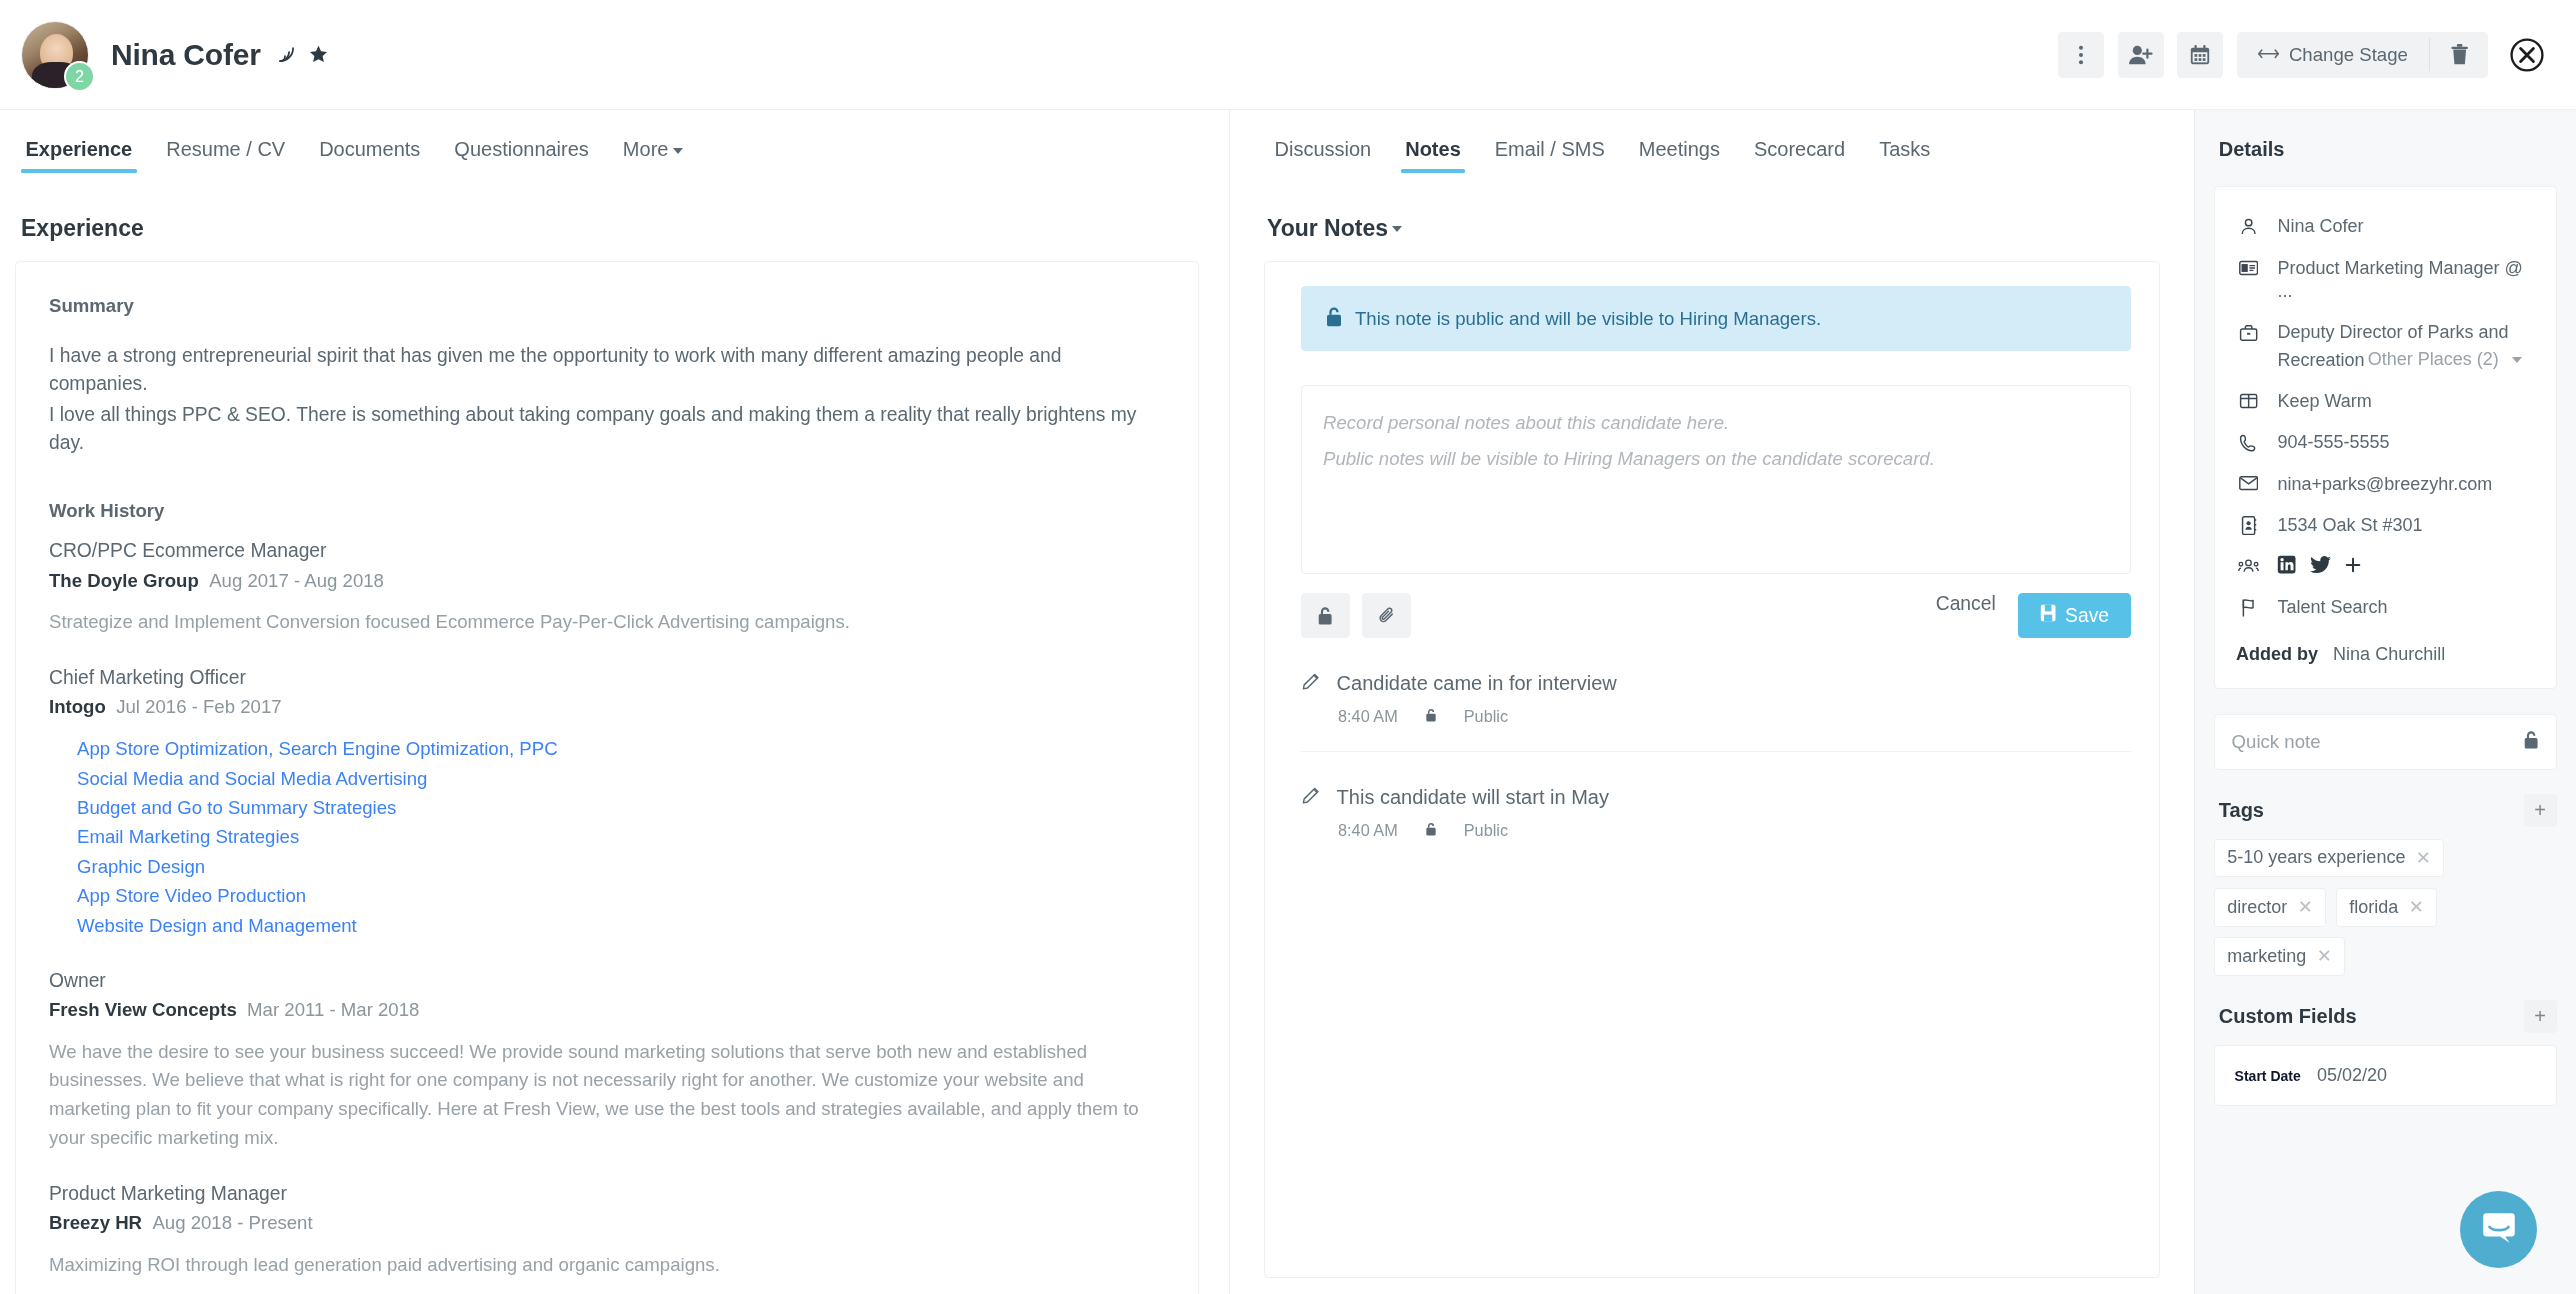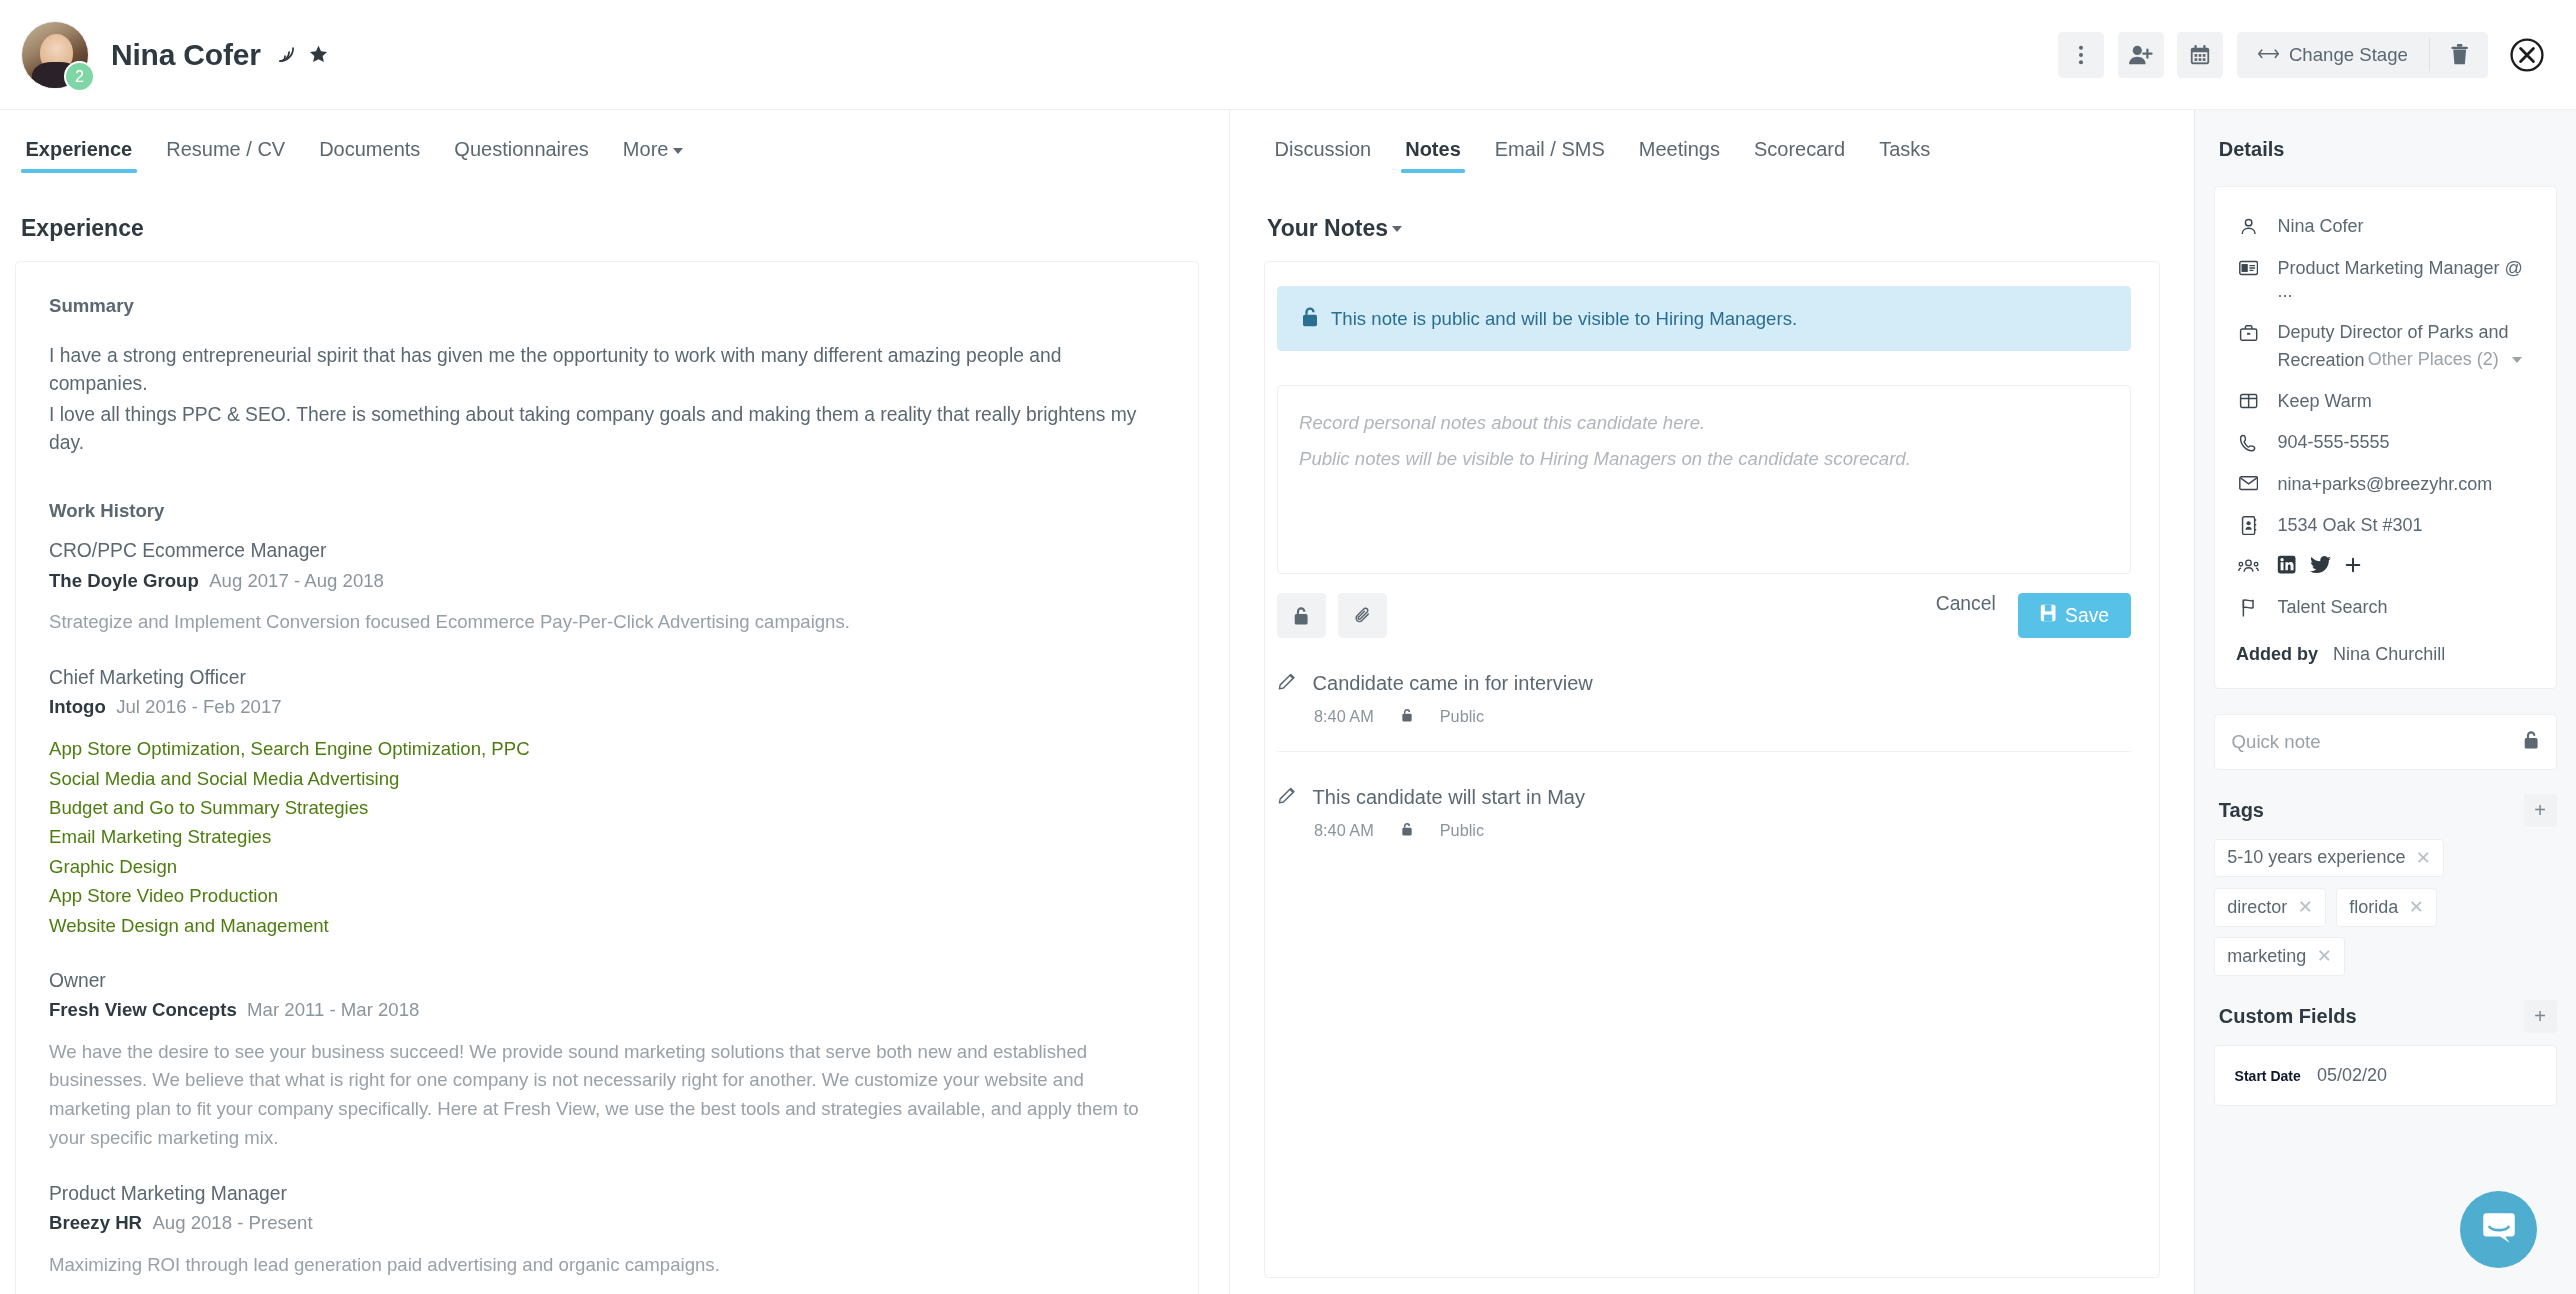--- a/index.html
+++ b/index.html
@@ -96,25 +96,25 @@
   .p-body { font-size:19.3px; color:#5b6872; line-height:1.45; font-weight:300; }
   .p-body + .p-body { margin-top:3px; }
 
   .wh-title { font-size:18.6px; font-weight:700; color:#5b6872; margin:43px 0 18px 0; }
   .job-role { font-size:19.3px; color:#5b6872; margin-bottom:7.4px; }
   .job-meta { font-size:18.6px; color:#5b6872; margin-bottom:16.3px; }
   .job-company { font-weight:700; color:#2f3941; }
   .job-dates { color:#8b959c; margin-left:10.4px; font-weight:300; }
   .job-desc { font-size:18.6px; color:#98a1a8; line-height:1.55; font-weight:400; }
   .job-block { margin-bottom:30px; }
-  .job-bullets { font-size:18.6px; color:#4d7c0f; line-height:1.58; font-weight:300;}
+  .job-bullets { font-size:18.6px; color:#3b82f6; line-height:1.58; font-weight:300;margin-left:28px;}
 
   
   .your-notes { font-size:23px; font-weight:700; color:#2f3941; margin: 42px 0 19.3px 3px; display:inline-flex; align-items:center; cursor:pointer;}
-  .notes-panel { border:1.5px solid #eceef0; border-radius:4.5px; background:#fff; padding:24px 28px 30px 12px; height: 1017px; }
+  .notes-panel { border:1.5px solid #eceef0; border-radius:4.5px; background:#fff; padding:24px 28px 30px 36px; height: 1017px; }
   .public-banner {
     background:#d3ecf7; border-radius:4.5px; color:#2a6f92;
     font-size:18.6px; padding: 19.3px 24px; display:flex; align-items:center; gap:12px;
     margin-bottom: 34px;
   }
   .note-input {
     border:1.5px solid #eceef0; border-radius:4.5px; min-height:189px;
     padding:19.3px 21px; color:#b0b6bb; font-style:italic; font-size:18.6px; line-height:1.9;
     background:#fff; cursor:text;
   }

